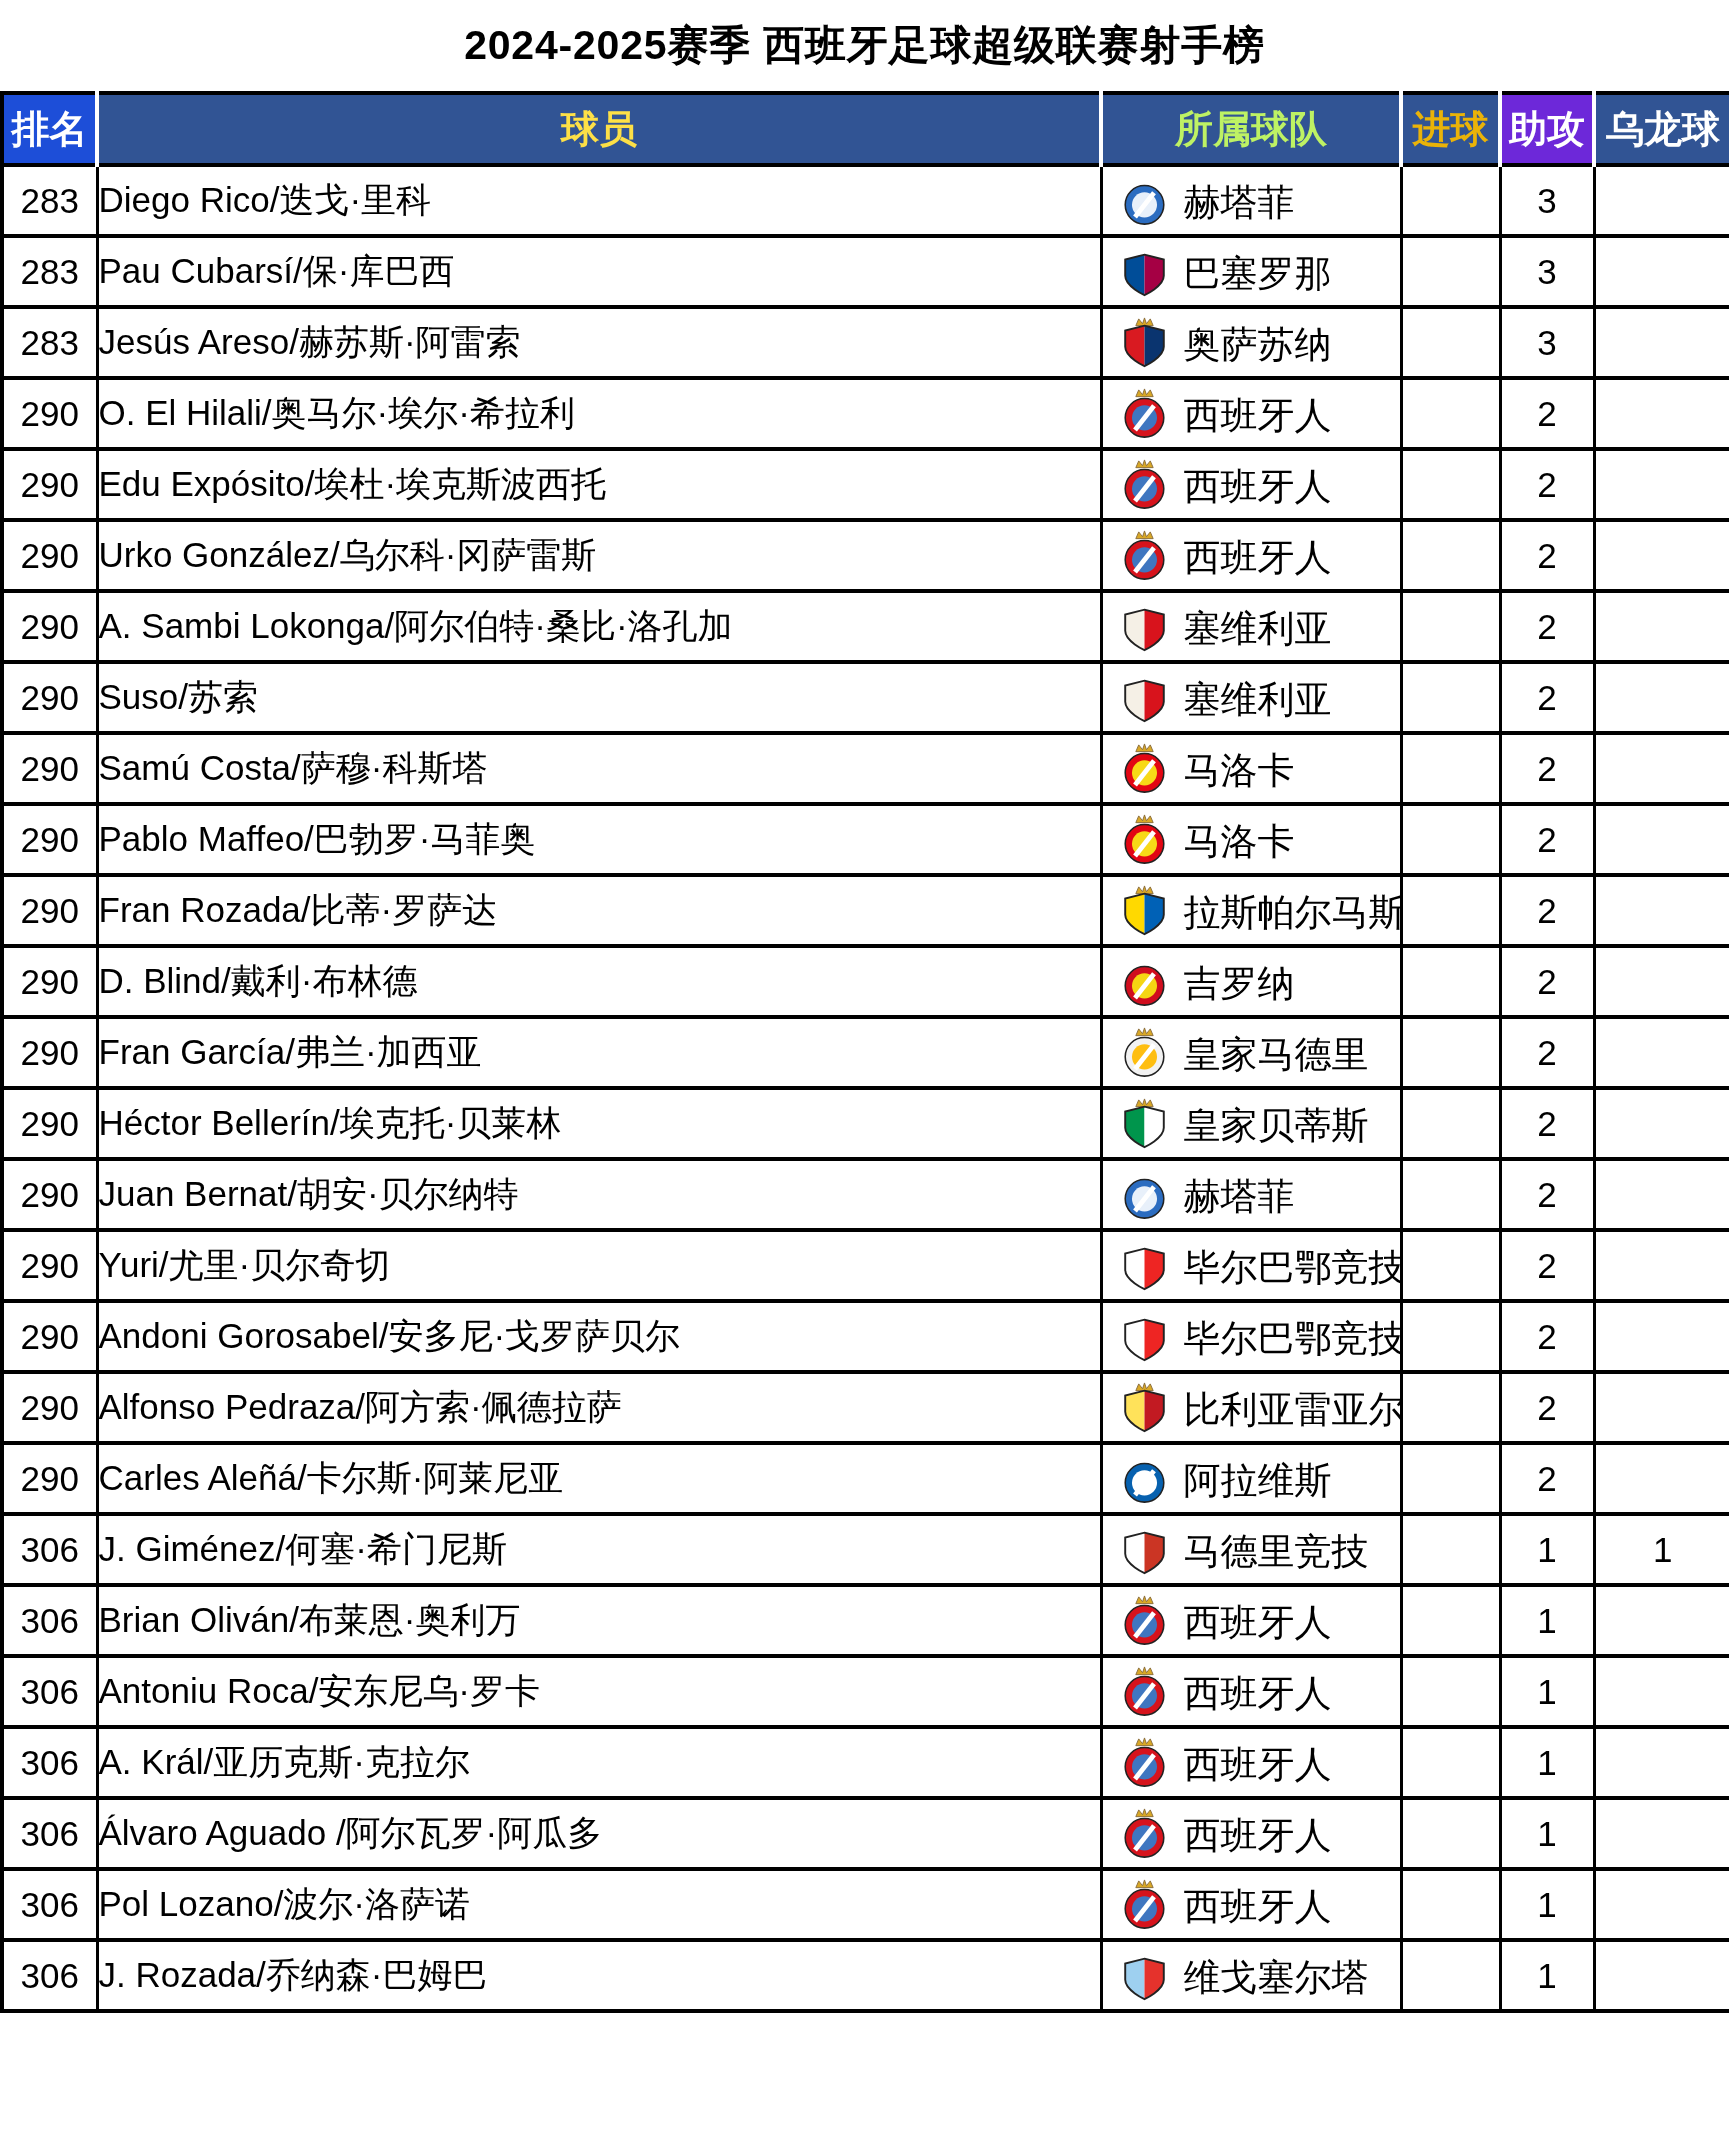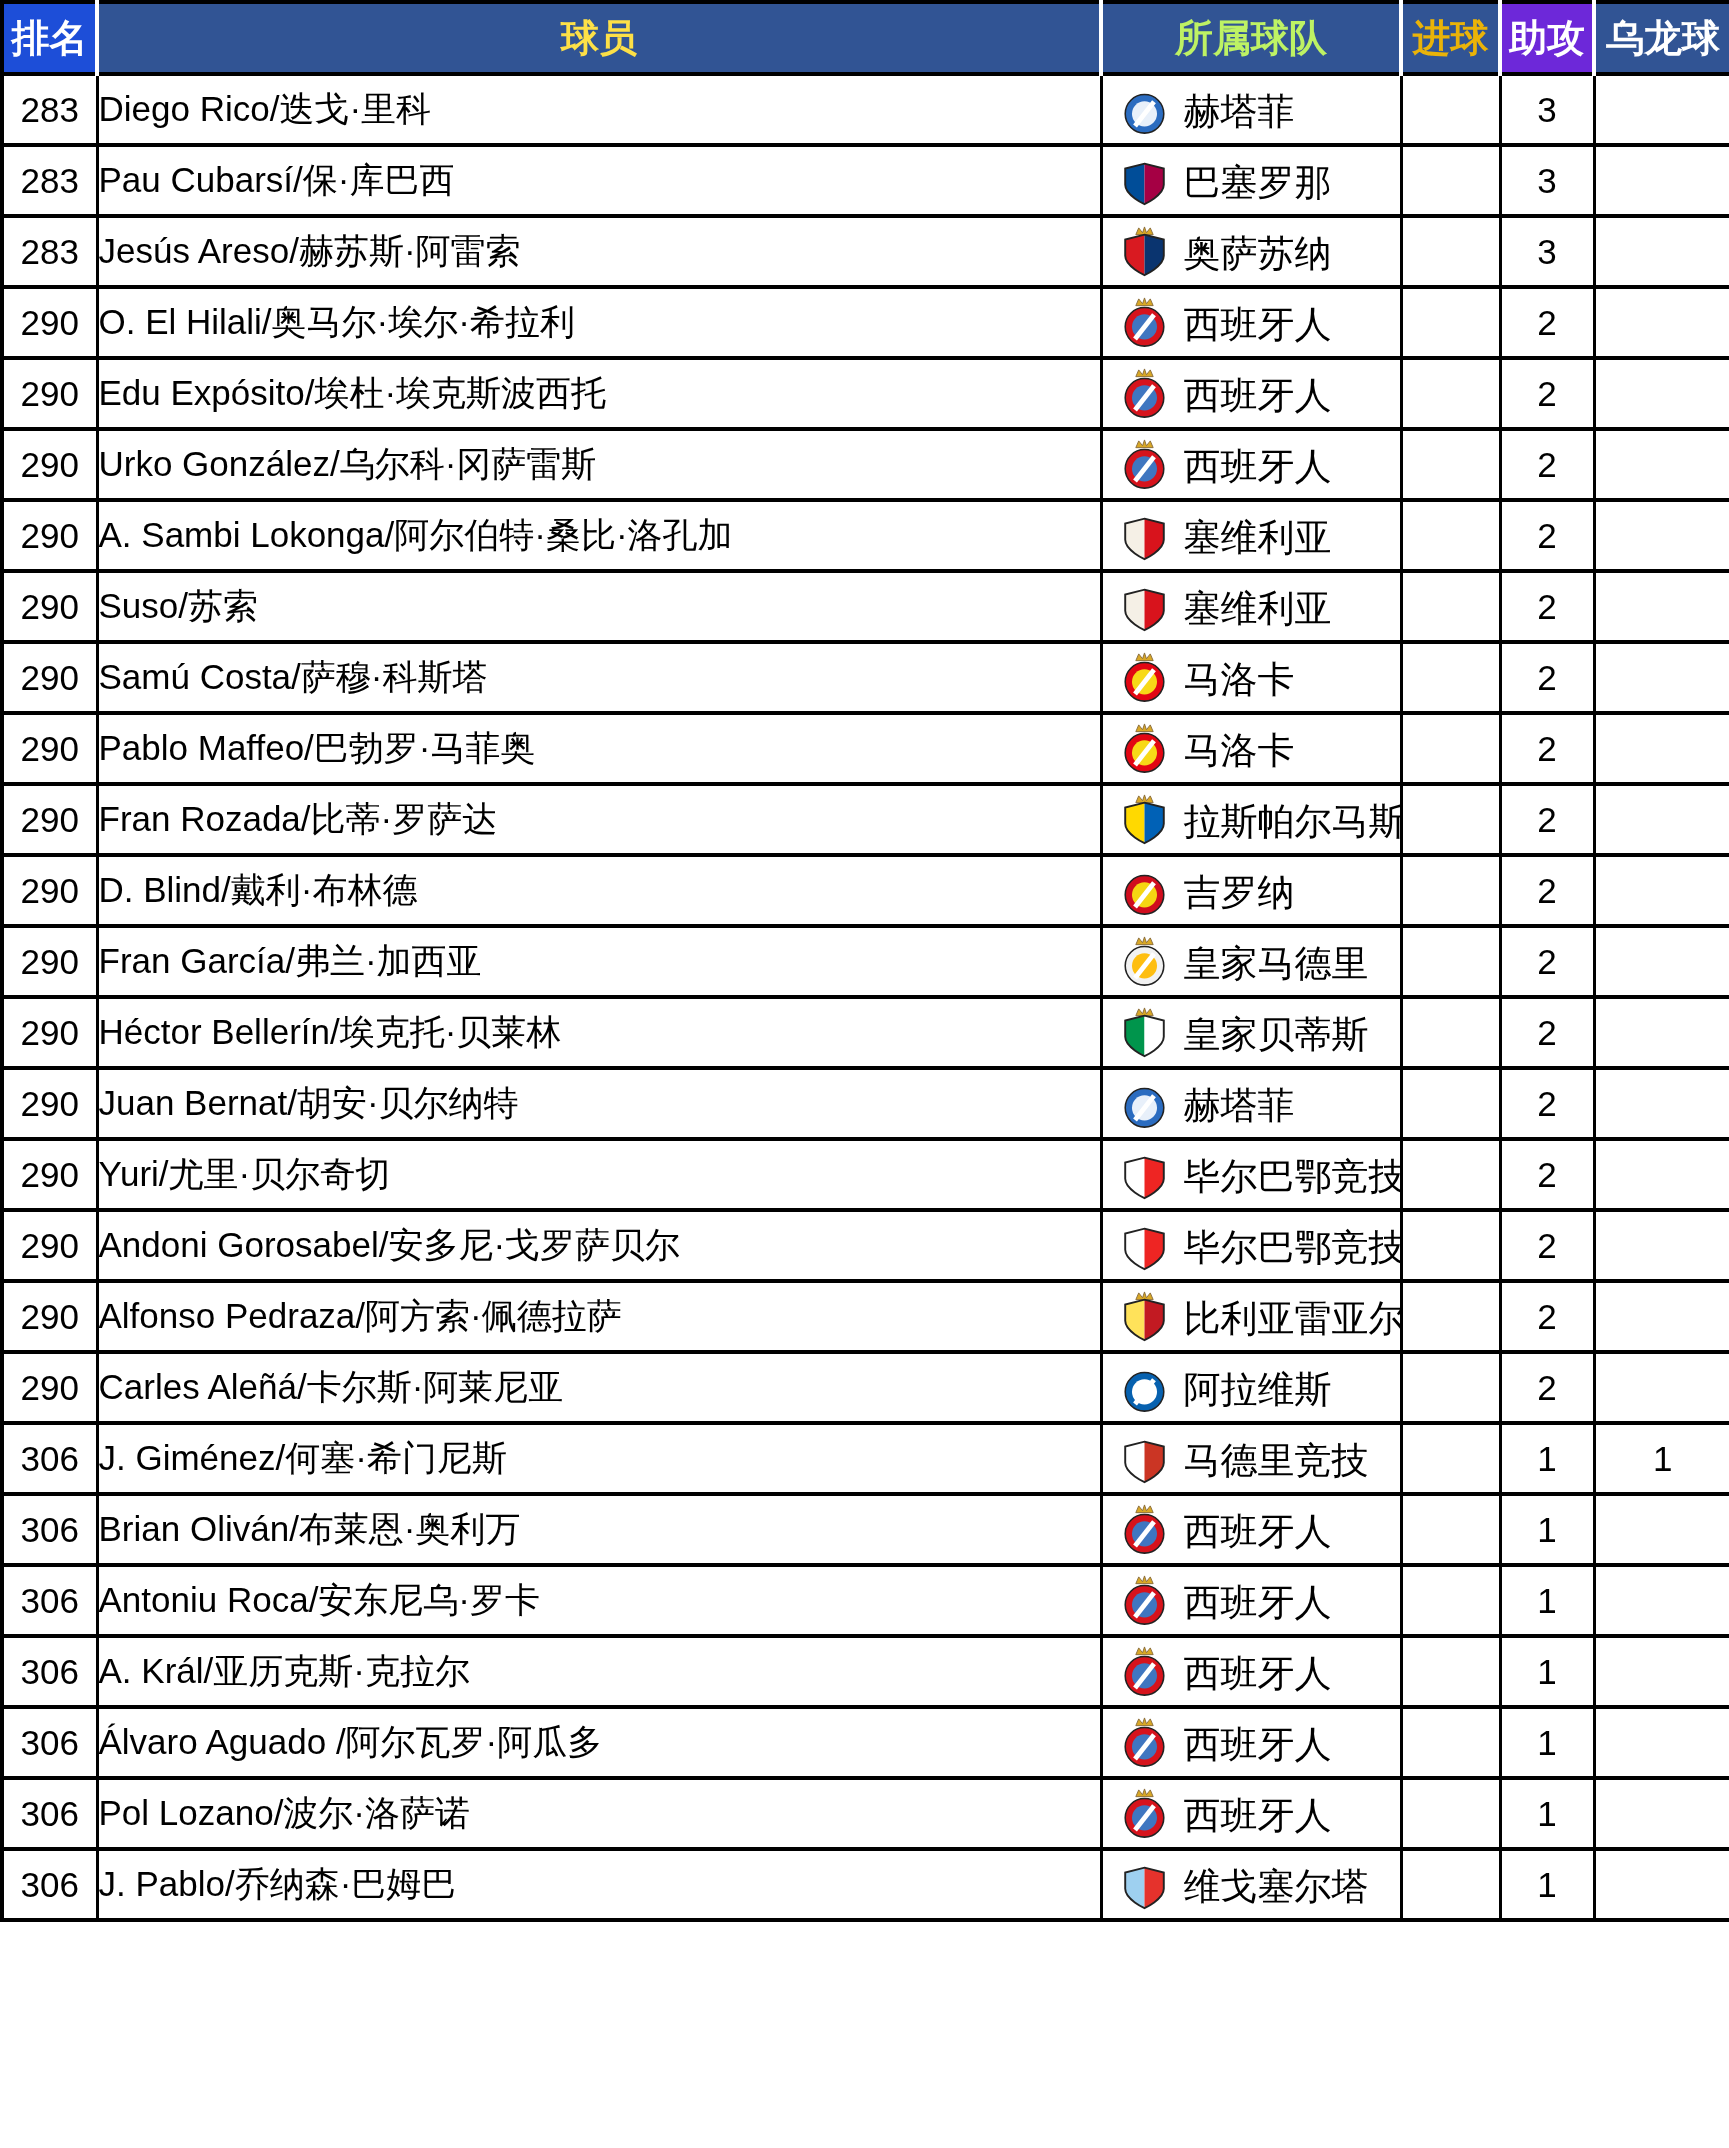--- a/index.html
+++ b/index.html
@@ -63,20 +63,21 @@
     padding-left: 17px;
   }
   .crest { width: 49px; height: 54px; flex: 0 0 49px; display: inline-block; }
   .crest svg { width: 49px; height: 54px; display: block; }
   .team-name { font-size: 37px; }
 </style>
 </head>
 <body>
 
 <div class="page">
+  <div class="title">2024-2025赛季 西班牙足球超级联赛射手榜</div>
 
   <table class="scorer">
     <colgroup>
       <col style="width:95px">
       <col style="width:1004px">
       <col style="width:300px">
       <col style="width:99px">
       <col style="width:94px">
       <col style="width:138px">
     </colgroup>
@@ -646,21 +647,21 @@
               </span>
               <span class="team-name">西班牙人</span>
             </span>
           </td>
           <td class="stat-cell"></td>
           <td class="stat-cell">1</td>
           <td class="stat-cell"></td>
         </tr>
         <tr>
           <td class="rank-cell">306</td>
-          <td class="player-cell">J. Pablo/乔纳森·巴姆巴</td>
+          <td class="player-cell">J. Rozada/乔纳森·巴姆巴</td>
           <td class="team-cell">
             <span class="team-wrap">
               <span class="crest">
                 <svg viewBox="0 0 48 56" xmlns="http://www.w3.org/2000/svg">
                   <defs>
                     <clipPath id="sh25">
                       <path d="M24 10 L44 15 V32 C44 43 24 52 24 52 C24 52 4 43 4 32 V15 Z"></path>
                     </clipPath>
                   </defs>
                   <g clip-path="url(#sh25)">

